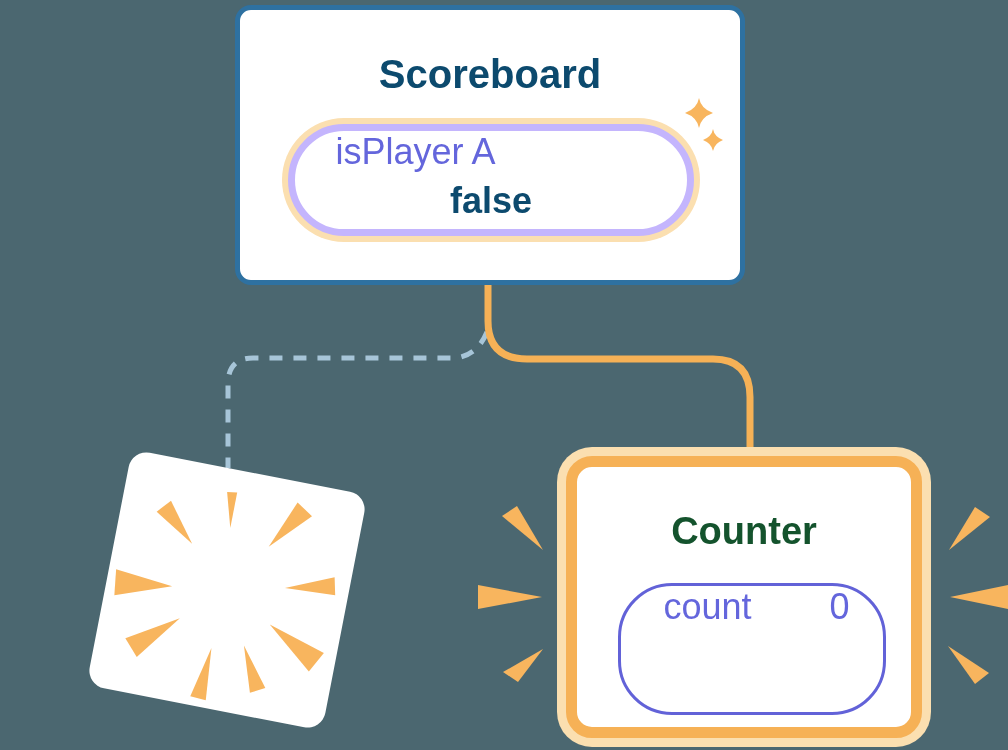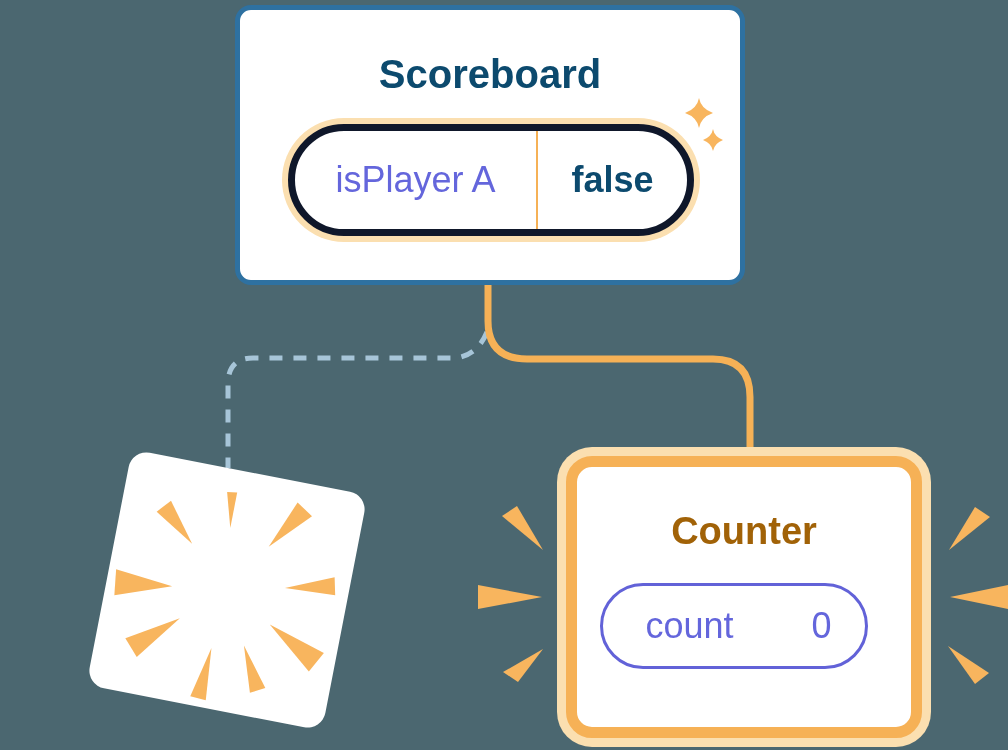--- a/index.html
+++ b/index.html
@@ -18,46 +18,46 @@
   .scoreboard{
     left:235px;top:5px;width:510px;height:280px;
     border:5px solid #2e71a1;border-radius:16px;
   }
   .sb-title{
     position:absolute;top:40px;left:0;right:0;text-align:center;
     font-size:40px;line-height:48px;font-weight:600;color:#0c4a6e;
   }
   .sb-pill{
     position:absolute;left:48px;top:114px;width:406px;height:112px;
-    border:7px solid #0f172a;border-radius:60px;
+    border:7px solid #c4b5fd;border-radius:60px;
     box-shadow:0 0 0 6px #fbdfb0;
-    background:#fff;display:flex;align-items:stretch;box-sizing:border-box;overflow:hidden;
+    background:#fff;display:flex;align-items:stretch;box-sizing:border-box;overflow:hidden;flex-direction:column;
   }
   .pill-cell{display:flex;align-items:center;justify-content:center;
     font-size:36px;color:#6466dc;}
   .sb-pill .name-cell{width:241px;}
   .sb-pill .value-cell{flex:1;font-weight:700;color:#0c4a6e;text-align:right;}
   .sb-divider{width:2px;background:#f6b156;}
 
   .sparkles{position:absolute;left:682px;top:96px;z-index:4;}
 
   
   .counter{
     left:566px;top:456px;width:356px;height:282px;
     border:11px solid #f6b156;border-radius:26px;
     box-shadow:0 0 0 9px #fbdfb0;
   }
   .ct-title{
     position:absolute;top:40px;left:0;right:0;text-align:center;
-    font-size:38px;line-height:48px;font-weight:600;color:#a16207;
+    font-size:38px;line-height:48px;font-weight:600;color:#14532d;
   }
   .ct-pill{
-    position:absolute;left:23px;top:116px;width:268px;height:86px;
+    position:absolute;left:41px;top:116px;width:268px;height:132px;
     border:3px solid #6262d8;border-radius:54px;
-    background:#fff;display:flex;align-items:center;box-sizing:border-box;overflow:hidden;
+    background:#fff;display:flex;align-items:flex-start;box-sizing:border-box;overflow:hidden;
   }
   .ct-pill .name-cell{width:173px;}
   .ct-pill .value-cell{flex:1;}
   .ct-divider{width:2px;background:#6262d8;}
 
   
   .poof{
     position:absolute;left:107px;top:470px;width:240px;height:240px;
     background:#ffffff;border-radius:18px;transform:rotate(11deg);z-index:2;
   }

